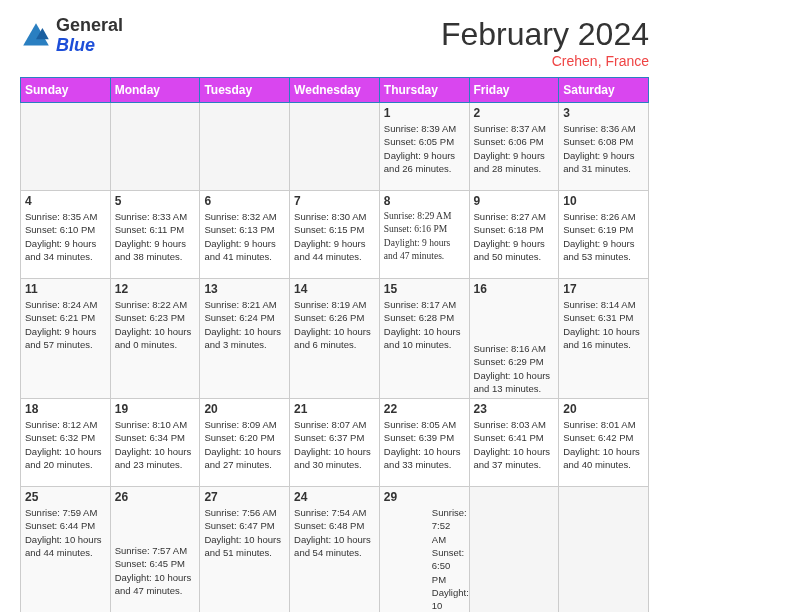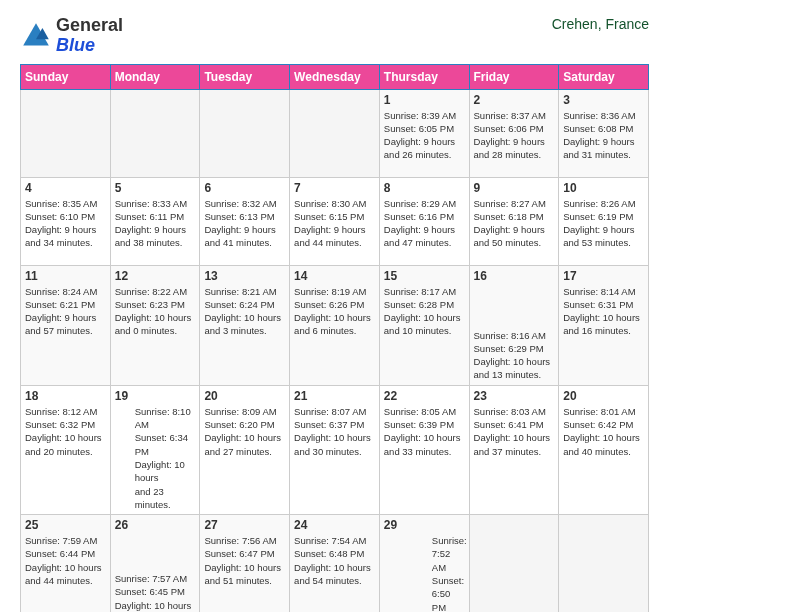--- a/index.html
+++ b/index.html
@@ -42,30 +42,30 @@
     .title-block {
       text-align: right;
     }
     .month-title {
       font-size: 32px;
       font-weight: normal;
       color: #333;
     }
     .location {
       font-size: 14px;
-      color: #14532d;
+      color: #ef4444;
     }
     .calendar {
       flex: 1;
       border-collapse: collapse;
       width: 100%;
       table-layout: fixed;
     }
     .calendar thead th {
-      background-color: #ec4899;
+      background-color: #d946ef;
       color: #fff;
       font-size: 12px;
       font-weight: bold;
       padding: 5px 4px;
       text-align: left;
       border: 1px solid #2a7fc1;
     }
     .calendar tbody td {
       border: 1px solid #ccc;
       vertical-align: top;
@@ -120,20 +120,21 @@
       <svg class="logo-icon" viewBox="0 0 40 40">
         <polygon points="20,4 36,32 4,32" fill="#2a7fc1"></polygon>
         <polygon points="28,10 36,24 20,24" fill="#1a5fa0"></polygon>
       </svg>
       <div class="logo-text">
         <span class="general">General</span><br>
         <span class="blue">Blue</span>
       </div>
     </div>
     <div class="title-block">
+      <div class="month-title">February 2024</div>
       <div class="location">Crehen, France</div>
     </div>
   </div>
 
   <table class="calendar">
     <thead>
       <tr>
       <th>Sunday</th>
           <th>Monday</th>
           <th>Tuesday</th>
@@ -195,21 +196,21 @@
           </td>
           <td>
             <span class="day-number">7</span>
             <div class="day-info" style="white-space: pre-line;">Sunrise: 8:30 AM
 Sunset: 6:15 PM
 Daylight: 9 hours
 and 44 minutes.</div>
           </td>
           <td>
             <span class="day-number">8</span>
-            <div class="day-info" style="white-space: pre-line;">Sunrise: 8:29 AM
+            <div class="day-info" style="white-space: pre-line; font-family: Liberation Serif, serif;">Sunrise: 8:29 AM
 Sunset: 6:16 PM
 Daylight: 9 hours
 and 47 minutes.</div>
           </td>
           <td>
             <span class="day-number">9</span>
             <div class="day-info" style="white-space: pre-line;">Sunrise: 8:27 AM
 Sunset: 6:18 PM
 Daylight: 9 hours
 and 50 minutes.</div>
@@ -276,21 +277,21 @@
         <tr>
           <td>
             <span class="day-number">18</span>
             <div class="day-info" style="white-space: pre-line;">Sunrise: 8:12 AM
 Sunset: 6:32 PM
 Daylight: 10 hours
 and 20 minutes.</div>
           </td>
           <td>
             <span class="day-number">19</span>
-            <div class="day-info" style="white-space: pre-line; margin-left: 20px;">Sunrise: 8:10 AM
+            <div class="day-info" style="white-space: pre-line;">Sunrise: 8:10 AM
 Sunset: 6:34 PM
 Daylight: 10 hours
 and 23 minutes.</div>
           </td>
           <td>
             <span class="day-number">20</span>
             <div class="day-info" style="white-space: pre-line;">Sunrise: 8:09 AM
 Sunset: 6:20 PM
 Daylight: 10 hours
 and 27 minutes.</div>

